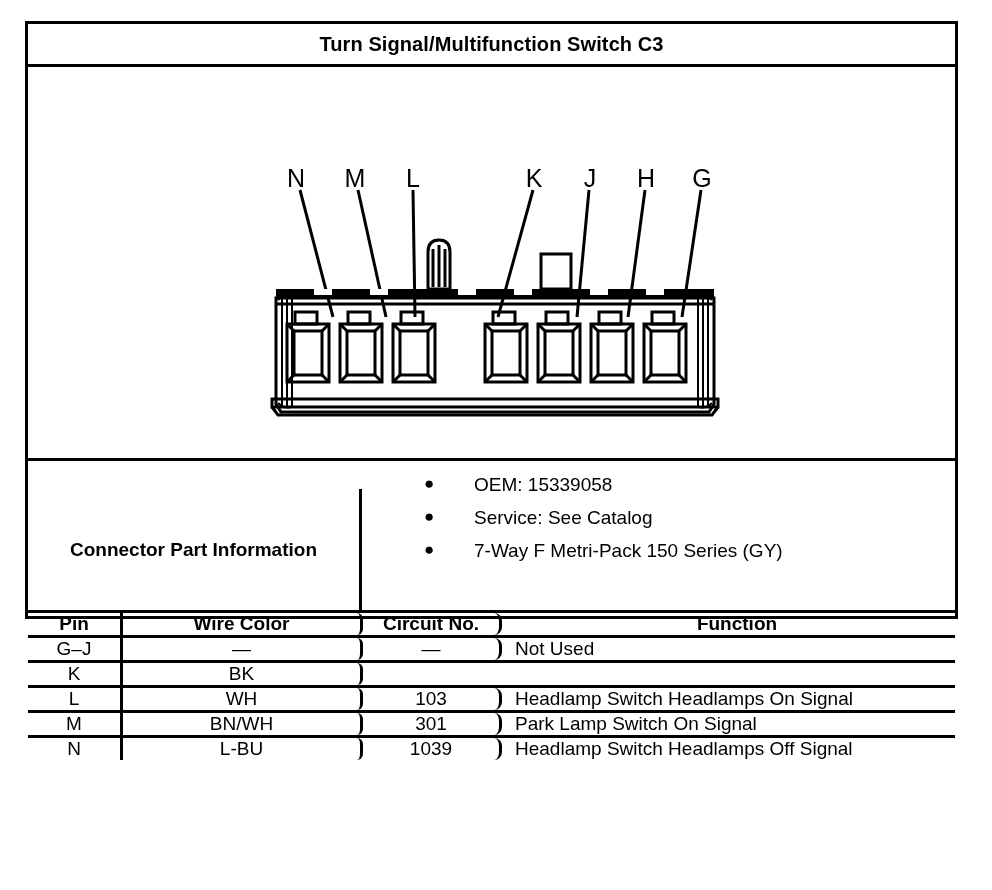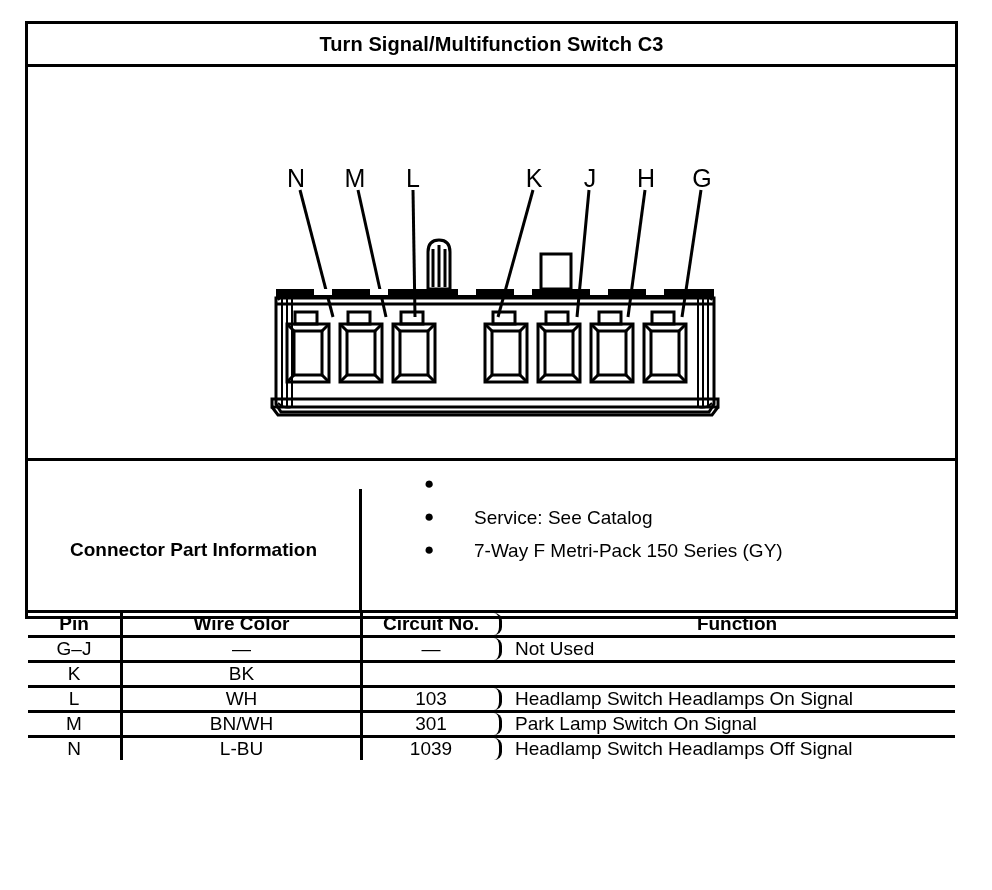--- a/index.html
+++ b/index.html
@@ -108,21 +108,21 @@
     display: flex;
     flex: 1 1 0;
     border-bottom: 3px solid #000;
     box-sizing: border-box;
     align-items: center;
   }
   .ptr:last-child { border-bottom: none; }
   .ptr.head { font-weight: bold; }
 
   .c-pin    { flex: 0 0 95px; }
-  .c-wire   { flex: 0 0 240px; }
+  .c-wire   { flex: 0 0 240px; border-radius: 6px; }
   .c-ckt    { flex: 0 0 139px; border-radius: 8px; }
   .c-func   { flex: 1 1 auto; }
 
   .cell {
     box-sizing: border-box;
     border-right: 3px solid #000;
     display: flex;
     align-items: center;
     justify-content: center;
     font-size: 19px;
@@ -289,20 +289,21 @@
         <text x="674" y="120">G</text>
       </g>
     </svg>
   </div>
 
   <div class="partinfo-row">
     <div class="partinfo-label">Connector Part Information</div>
     <div class="partinfo-list">
       <div class="bullet-line">
         <span class="bullet-dot">●</span>
+        <span class="bullet-text">OEM: 15339058</span>
       </div>
       <div class="bullet-line">
         <span class="bullet-dot">●</span>
         <span class="bullet-text">Service: See Catalog</span>
       </div>
       <div class="bullet-line">
         <span class="bullet-dot">●</span>
         <span class="bullet-text">7-Way F Metri-Pack 150 Series (GY)</span>
       </div>
     </div>

